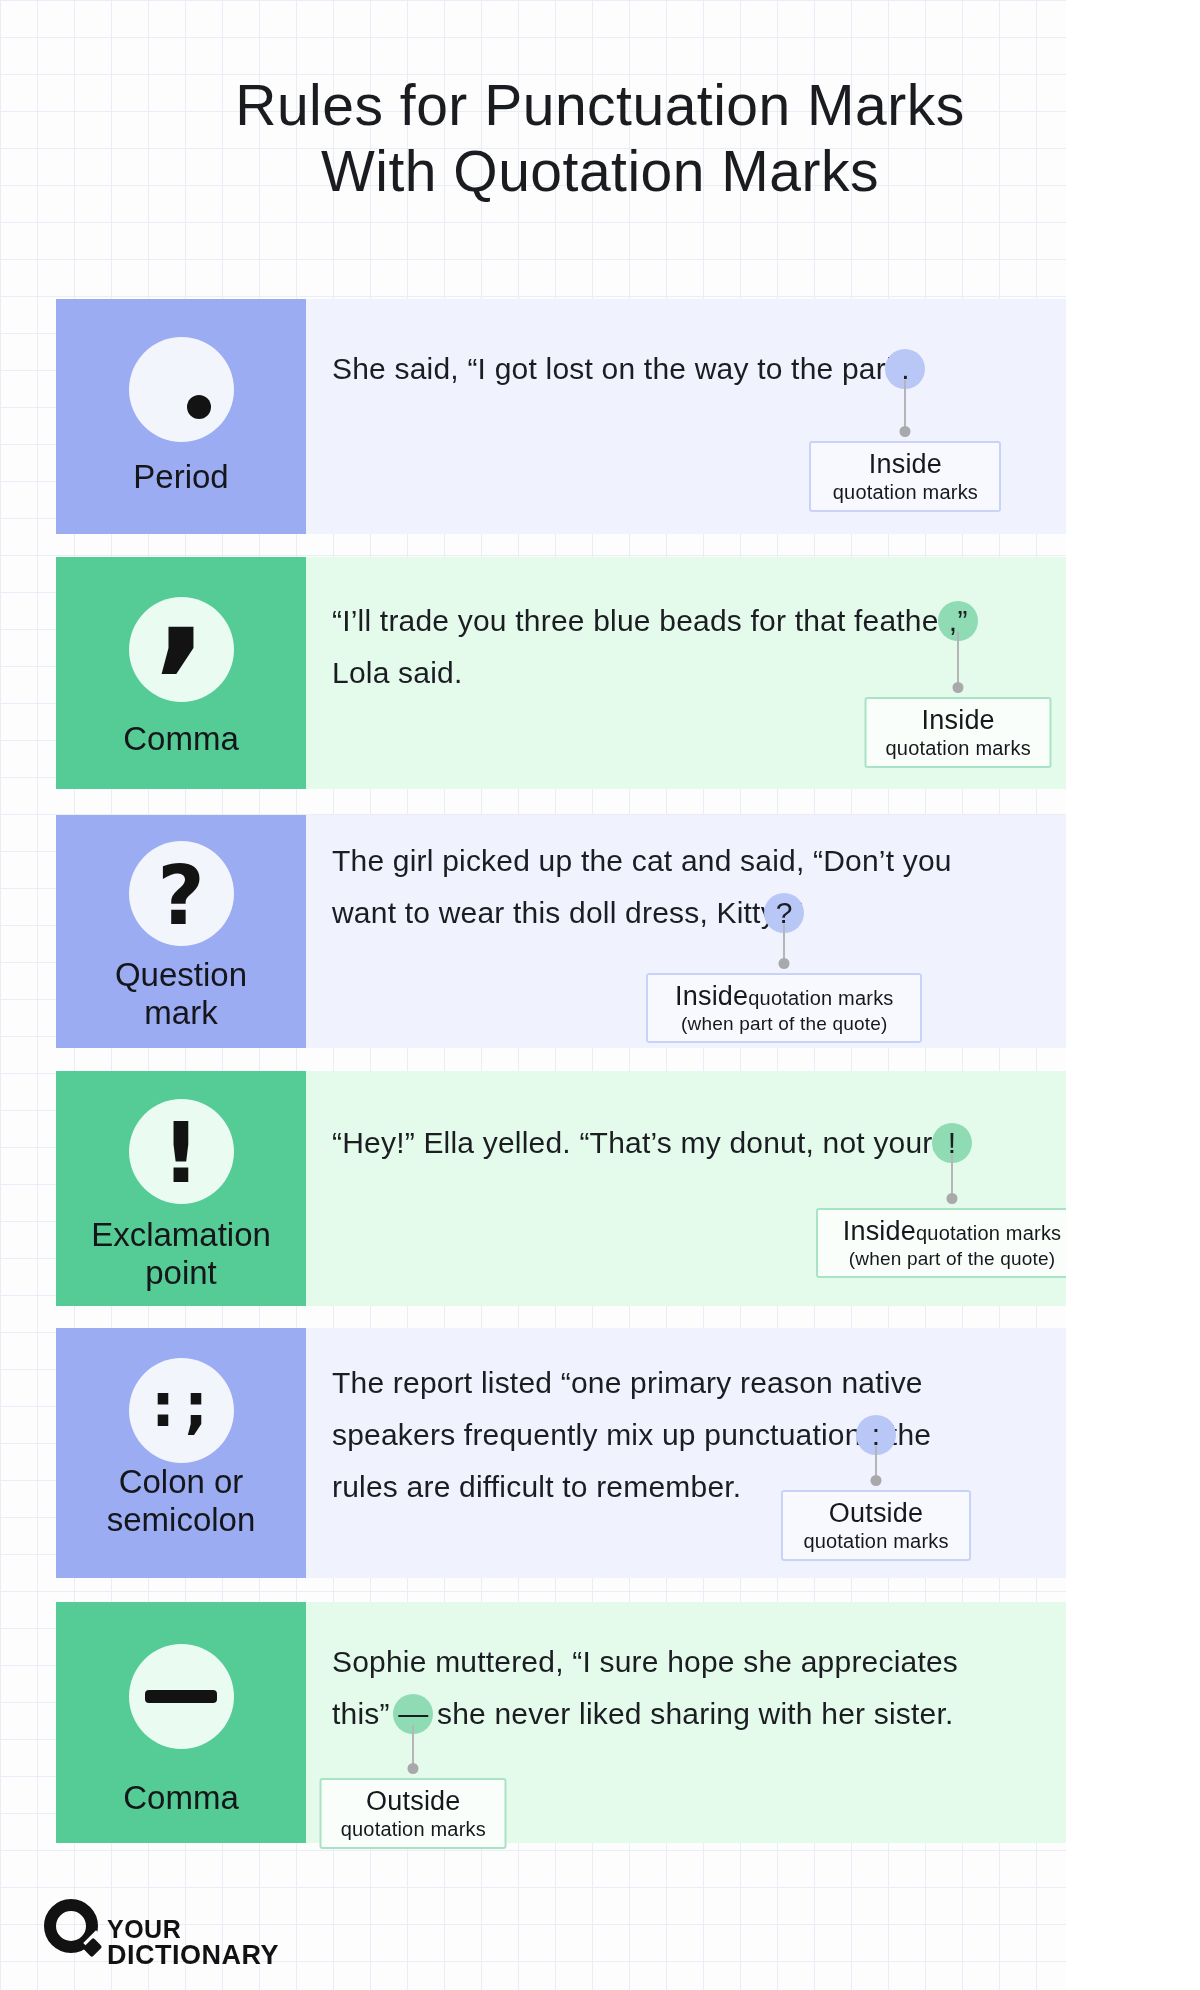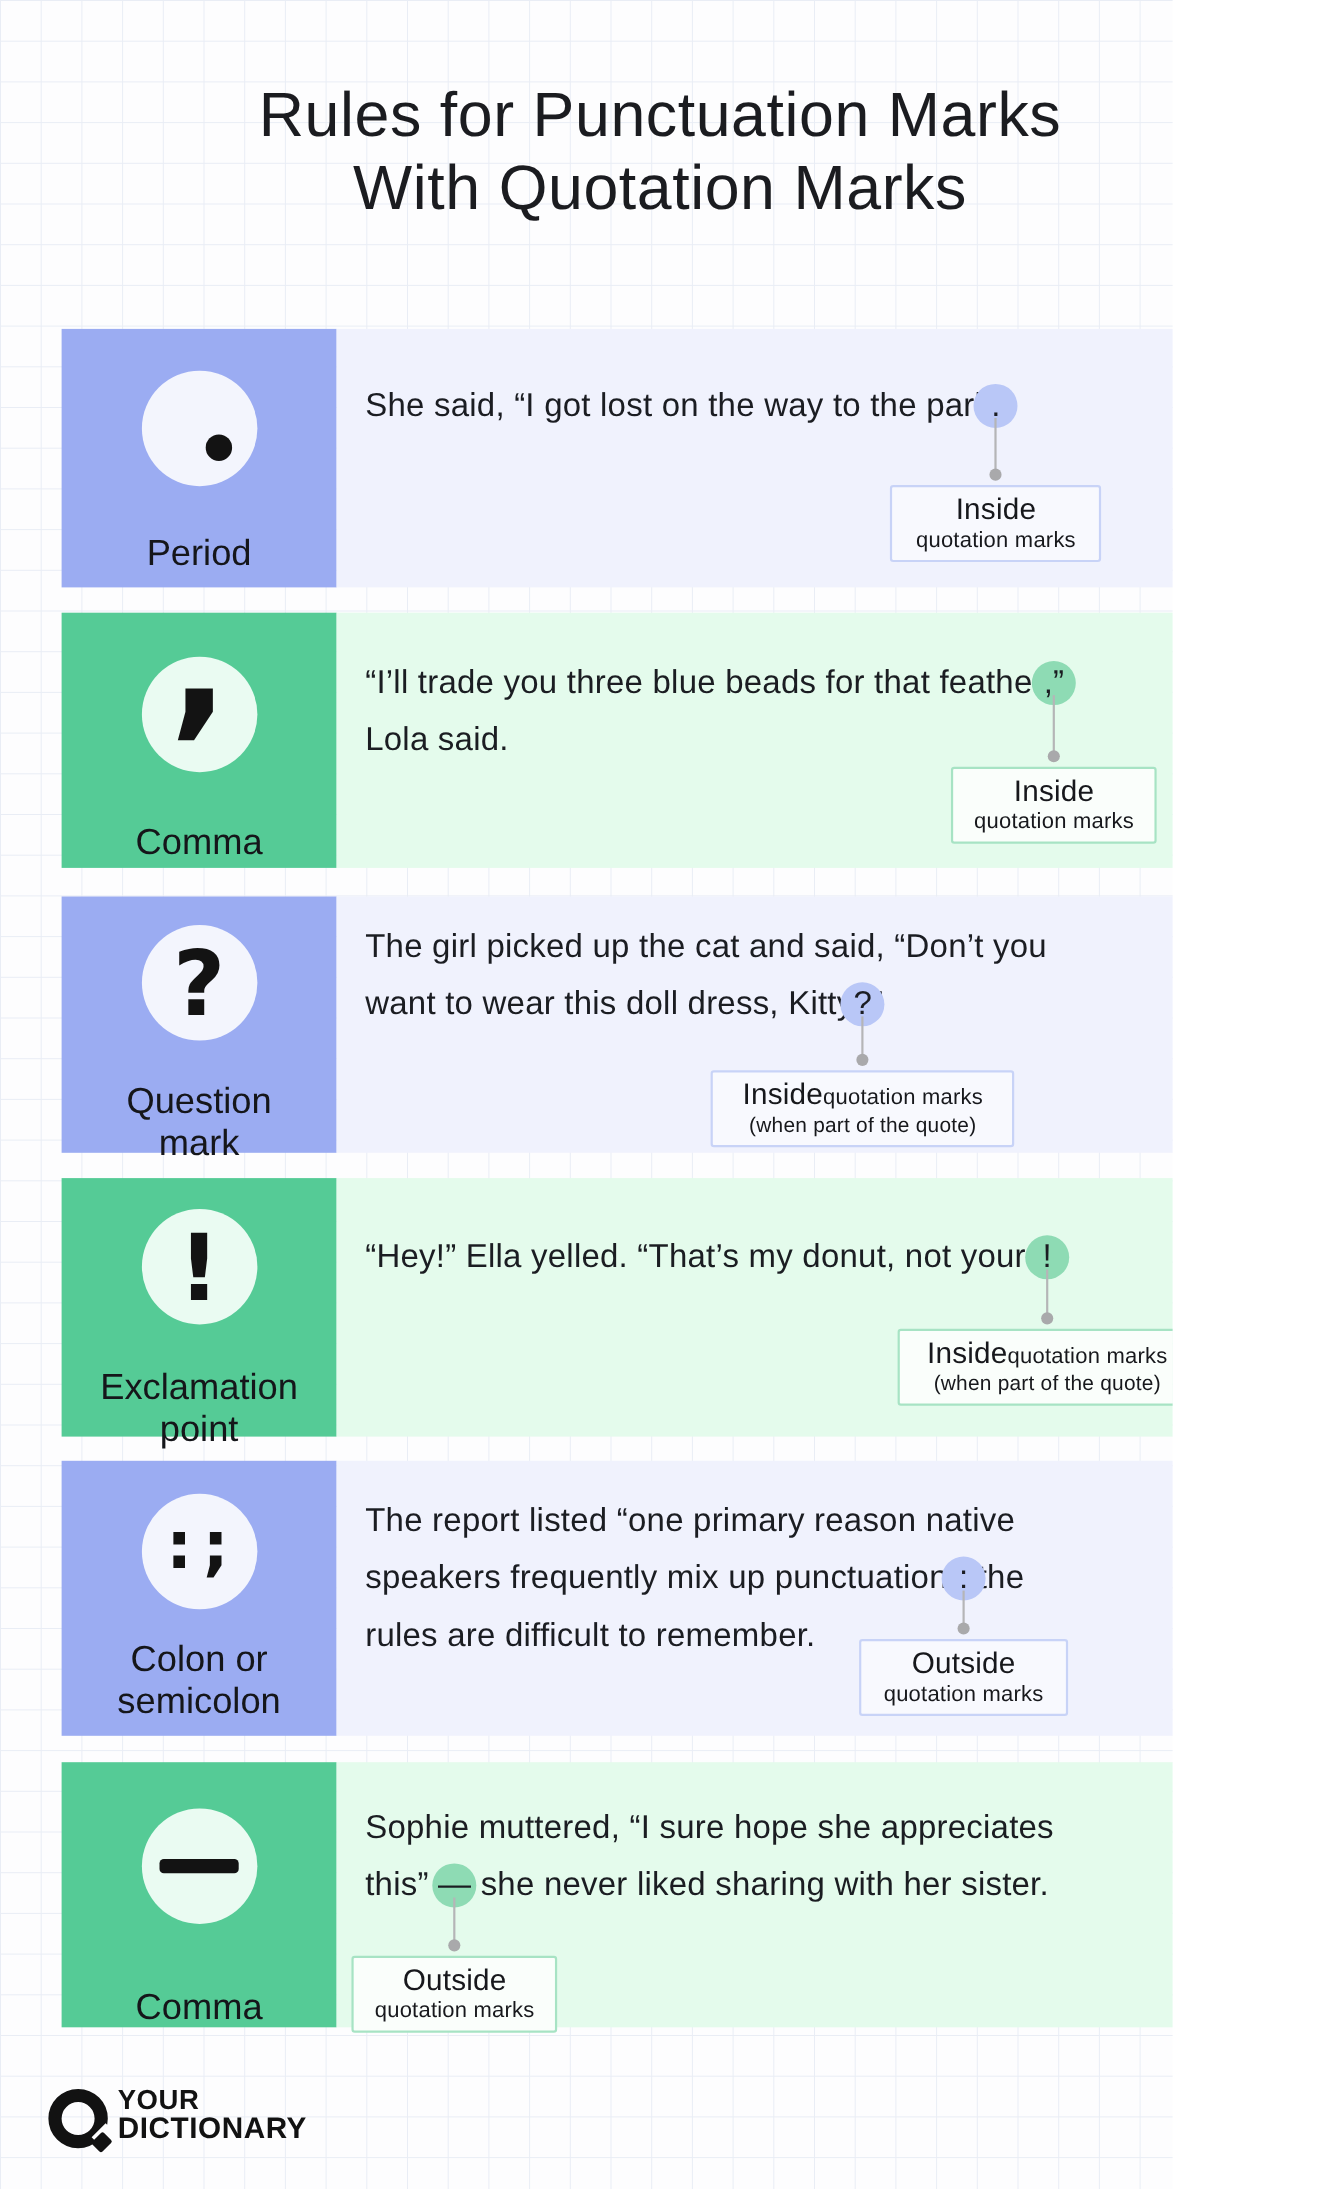--- a/index.html
+++ b/index.html
@@ -13,21 +13,21 @@
     background-size:37px 37px;
   }
   
   .title{
     position:absolute;top:72px;left:0;width:1200px;
     text-align:center;font-size:57px;line-height:66px;font-weight:500;
     color:var(--text,#1b1c20);letter-spacing:.5px;
   }
   
   .row{position:absolute;left:56px;width:1100px;display:flex;}
-  .tile{width:250px;flex:0 0 250px;display:flex;flex-direction:column;align-items:center;gap:26px;}
+  .tile{width:250px;flex:0 0 250px;display:flex;flex-direction:column;align-items:center;}
   .row.blue  .tile{background:var(--tile-blue,#9bacf2);}
   .row.green .tile{background:var(--tile-green,#55cb96);}
   .tile-circle{position:relative;width:105px;height:105px;border-radius:50%;
     display:flex;align-items:center;justify-content:center;flex:0 0 auto;}
   .row.blue  .tile-circle{background:#f3f5fd;}
   .row.green .tile-circle{background:#eafbf2;}
   .tile-label{font-size:33px;line-height:38px;font-weight:500;text-align:center;color:#15161a;}
   .glyph{font-family:"DejaVu Sans",sans-serif;font-weight:700;color:#131313;}
   .g-comma{font-size:142px;transform:translateY(-45px);}
   .g-question{font-size:82px;transform:translateY(2px);}
@@ -62,21 +62,21 @@
   .co-big{font-size:27px;color:#17181c;margin-top:44px;}
   .co-small{font-size:20px;color:#17181c;font-weight:400;line-height:26px;display:block;}
   .co-small.inline{display:inline;}
   .co-note{font-size:19px;color:#17181c;font-weight:400;line-height:25px;display:block;}
   
   .logo{position:absolute;left:44px;top:1897px;display:flex;align-items:flex-start;gap:9px;}
   .logo-mark{position:relative;width:54px;height:54px;margin-top:2px;}
   .logo-ring{position:absolute;inset:0;border:12px solid #121212;border-radius:50%;box-sizing:border-box;}
   .logo-notch{position:absolute;right:-7px;bottom:1px;width:18px;height:18px;background:#fdfdfe;transform:rotate(45deg);}
   .logo-tail{position:absolute;right:-2px;bottom:-1px;width:15px;height:13px;background:#121212;transform:rotate(-45deg);border-radius:2px;}
-  .logo-text{display:flex;flex-direction:column;color:#121212;font-weight:800;letter-spacing:.5px;}
+  .logo-text{display:flex;flex-direction:column;color:#121212;font-weight:800;letter-spacing:.5px;margin-top:20px;}
   .logo-your{font-size:25px;line-height:24px;}
   .logo-dict{font-size:27px;line-height:29px;text-align:right;}
 </style>
 </head>
 <body>
 
 <div class="page">
 
   <div class="title">
     <div>Rules for Punctuation Marks</div>

